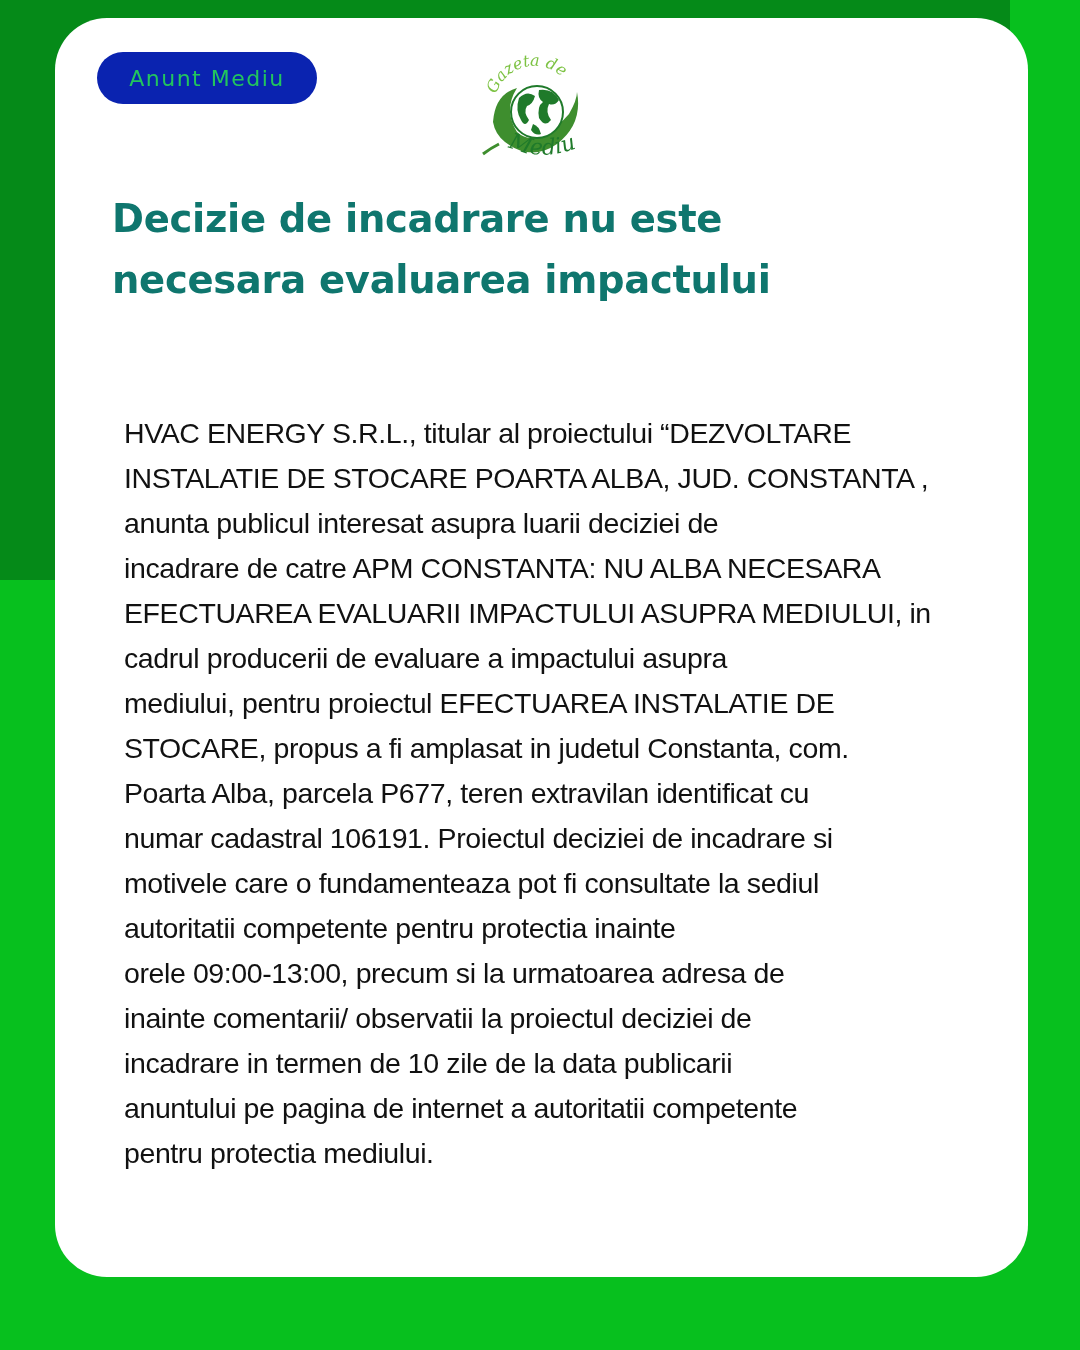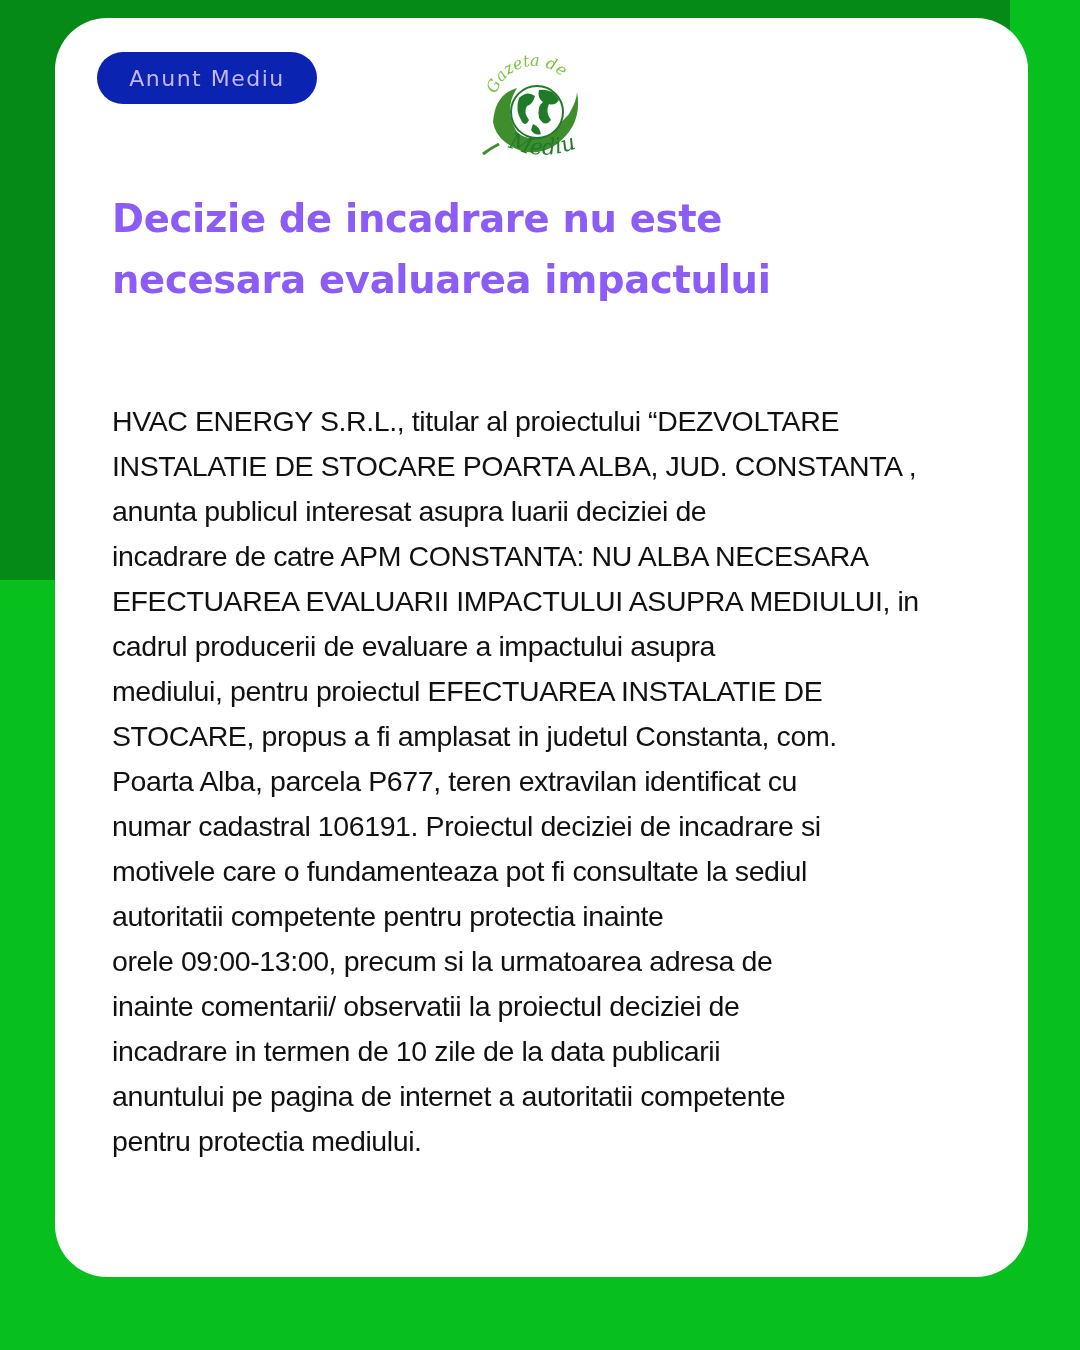--- a/index.html
+++ b/index.html
@@ -32,21 +32,21 @@
       border-radius: 52px;
     }
     .badge {
       position: absolute;
       left: 42px;
       top: 34px;
       width: 220px;
       height: 52px;
       border-radius: 26px;
       background: #0a23b0;
-      color: #c4b5fd;
+      color: #22c55e;
       font-family: "DejaVu Sans", sans-serif;
       font-size: 22px;
       letter-spacing: 1.5px;
       display: flex;
       align-items: center;
       justify-content: center;
       box-sizing: border-box;
     }
     .logo {
       position: absolute;
@@ -54,33 +54,33 @@
       top: 36px;
       width: 118px;
       height: 118px;
     }
     .title {
       position: absolute;
       left: 57px;
       top: 170px;
       width: 860px;
       margin: 0;
-      color: #8b5cf6;
+      color: #0f766e;
       font-family: "DejaVu Sans", sans-serif;
       font-weight: bold;
       font-size: 38.5px;
       line-height: 61px;
       letter-spacing: -0.3px;
     }
     .body-text {
       position: absolute;
       left: 57px;
       top: 381px;
       width: 880px;
-      margin: 0;
+      margin: 12px;
       color: #111111;
       font-family: "Liberation Sans", sans-serif;
       font-size: 28.5px;
       line-height: 45px;
       letter-spacing: -0.4px;
     }
     .body-text .line {
       display: block;
       white-space: nowrap;
     }

